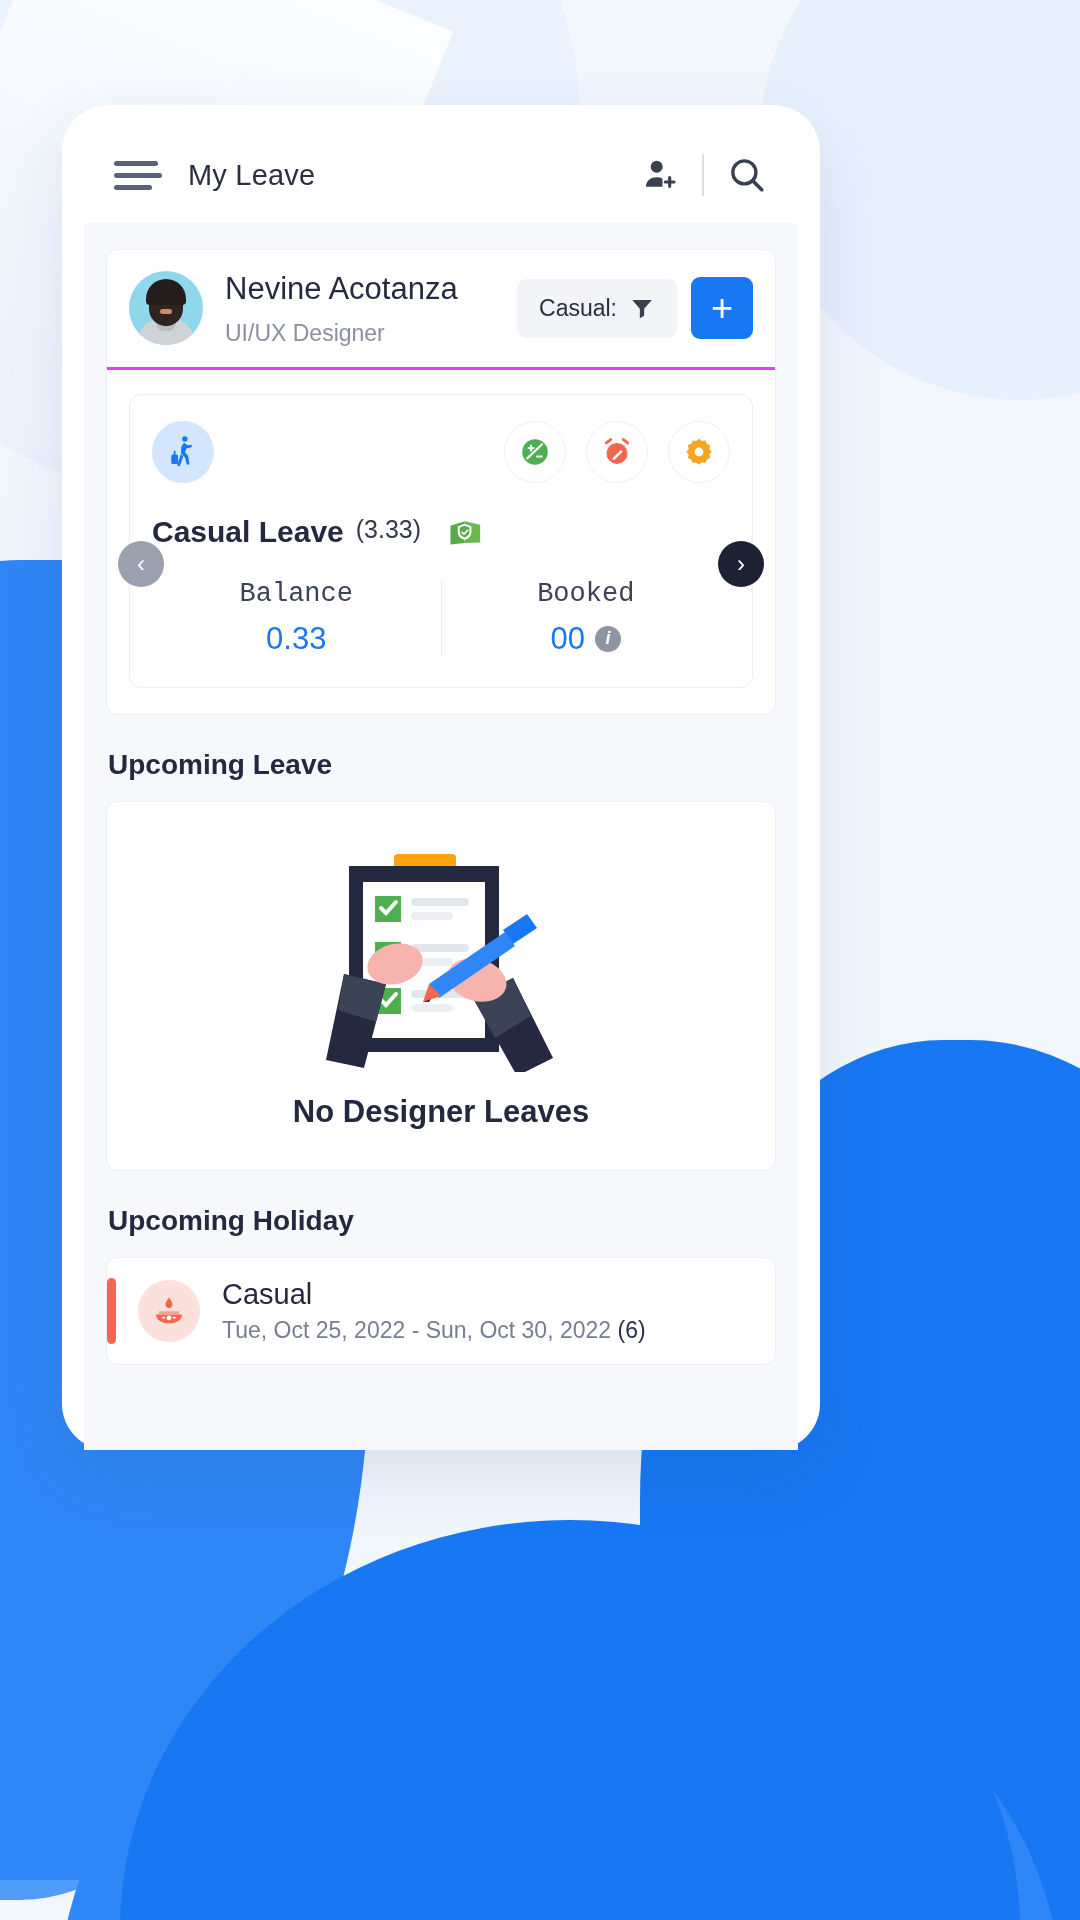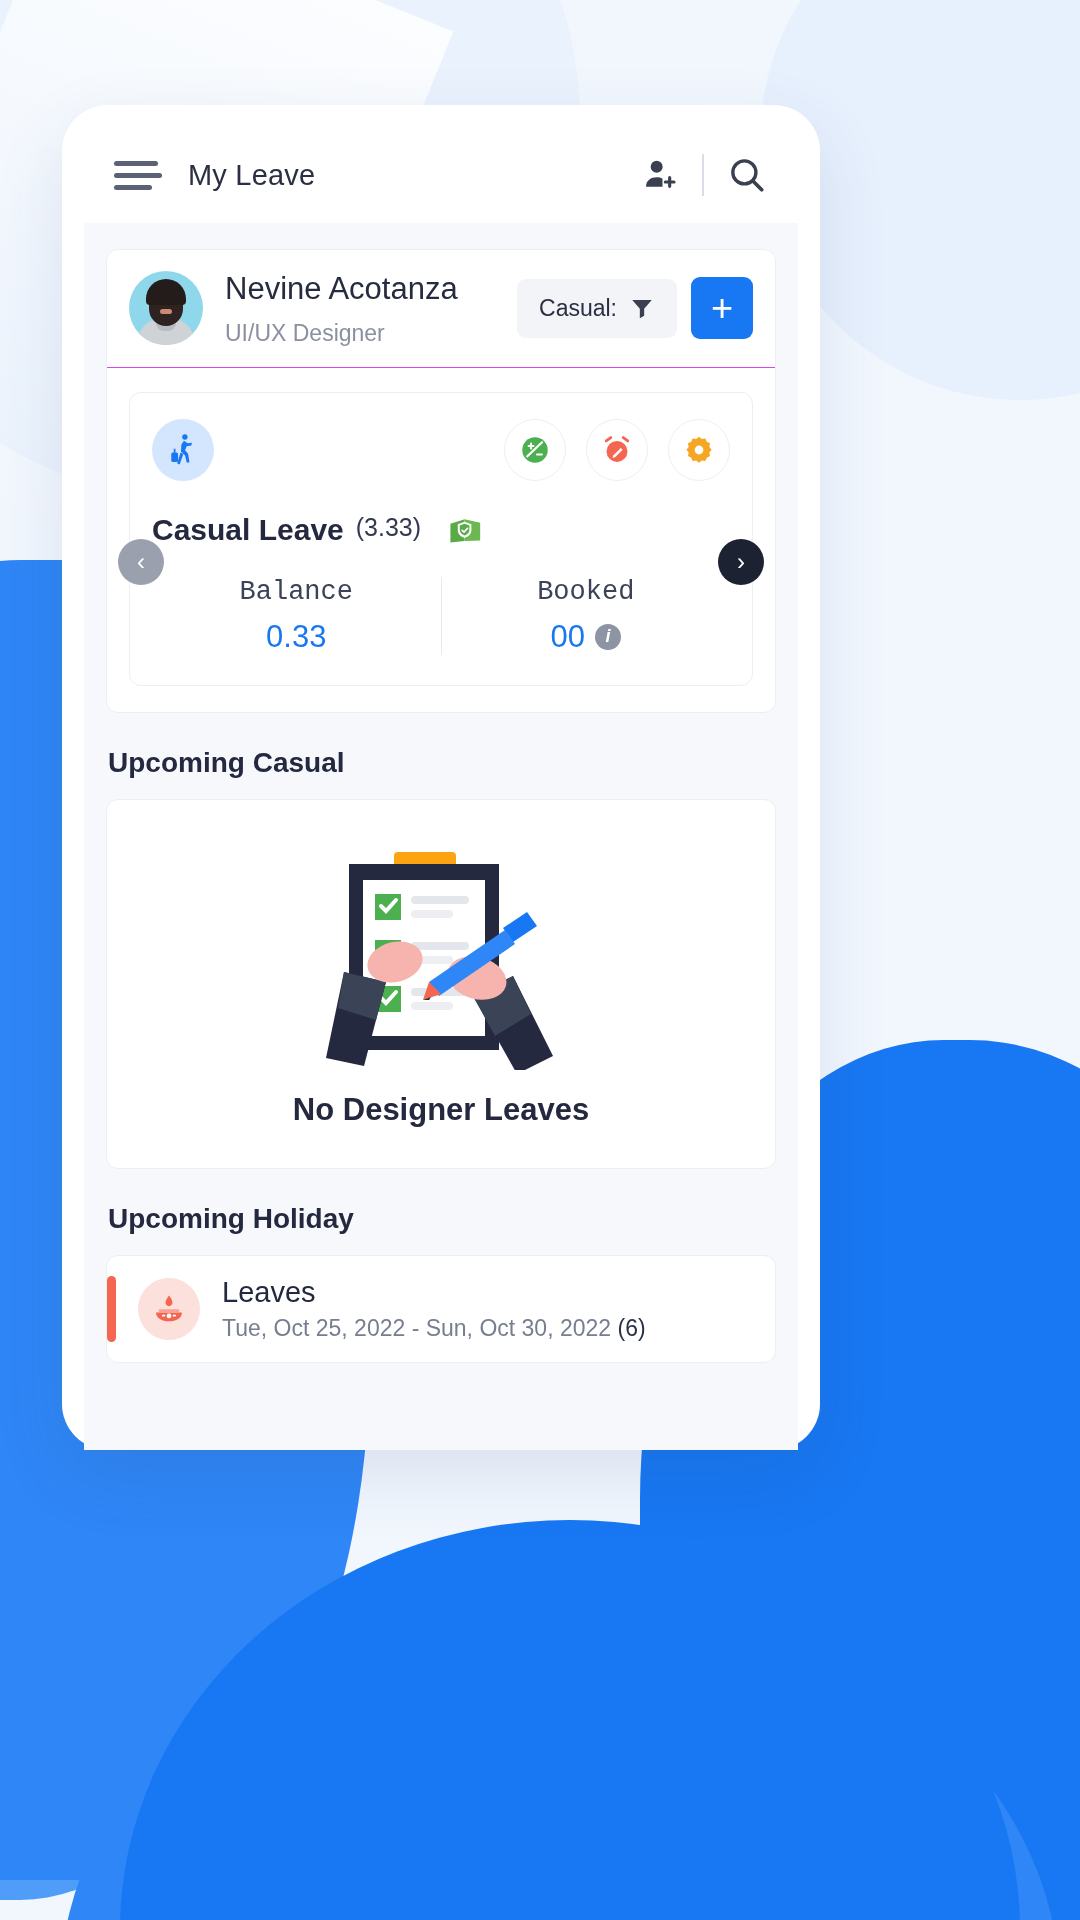--- a/index.html
+++ b/index.html
@@ -120,21 +120,21 @@
     background: #ffffff;
     border: 1px solid #ebeef3;
     border-radius: 12px;
   }
 
   
   .profile-card { padding: 0; }
   .profile-row {
     display: flex; align-items: center;
     padding: 20px 22px;
-    border-bottom: 1px solid #d946ef;
+    border-bottom: 3px solid #d946ef;
   }
   .avatar {
     width: 74px; height: 74px; border-radius: 50%;
     background: #8fd8ec; position: relative; overflow: hidden;
     flex: 0 0 auto;
   }
   .av-hair {
     position: absolute; left: 17px; top: 8px; width: 40px; height: 26px;
     background: #241c1a; border-radius: 20px 20px 4px 4px;
   }
@@ -414,21 +414,21 @@
                 <span>00</span>
                 <span class="info-dot">i</span>
               </div>
             </div>
           </div>
 
         </div>
       </div>
     </div>
 
-    <div class="section-title">Upcoming Casual</div>
+    <div class="section-title">Upcoming Leave</div>
     <div class="card empty-card">
       <svg width="300" height="240" viewBox="0 0 300 240">
         <rect x="103" y="22" width="62" height="26" rx="4" fill="#fca311"></rect>
         <rect x="58" y="34" width="150" height="186" fill="#242940"></rect>
         <rect x="72" y="50" width="122" height="156" fill="#ffffff"></rect>
         <rect x="84" y="64" width="26" height="26" fill="#4caf50"></rect>
         <path d="M90 76l5 5 10-11" stroke="#fff" stroke-width="4" fill="none" stroke-linecap="round"></path>
         <rect x="84" y="110" width="26" height="26" fill="#4caf50"></rect>
         <path d="M90 122l5 5 10-11" stroke="#fff" stroke-width="4" fill="none" stroke-linecap="round"></path>
         <rect x="84" y="156" width="26" height="26" fill="#4caf50"></rect>
@@ -459,21 +459,21 @@
       <div class="holiday-icon">
         <svg width="38" height="38" viewBox="0 0 24 24">
           <path d="M12 3.4c1.6 2.2 2.2 3.3 2.2 4.5 0 1.3-1 2.3-2.2 2.3s-2.2-1-2.2-2.3c0-1.2.6-2.3 2.2-4.5z" fill="#f4664f"></path>
           <path d="M3.8 14.2h16.4c0 3.4-3.7 5.6-8.2 5.6s-8.2-2.2-8.2-5.6z" fill="#f4664f"></path>
           <path d="M5.6 12.2h12.8v2H5.6z" fill="#f9a197"></path>
           <circle cx="12" cy="16.4" r="1.5" fill="#fff"></circle>
           <path d="M8 16.2h1.2M14.8 16.2H16" stroke="#fff" stroke-width="1" stroke-linecap="round"></path>
         </svg>
       </div>
       <div class="holiday-text">
-        <div class="holiday-name">Leaves</div>
+        <div class="holiday-name">Casual</div>
         <div class="holiday-date">
           <span>Tue, Oct 25, 2022 - Sun, Oct 30, 2022</span>
           <b>(6)</b>
         </div>
       </div>
     </div>
 
   </div>
  </div>
 </div>

